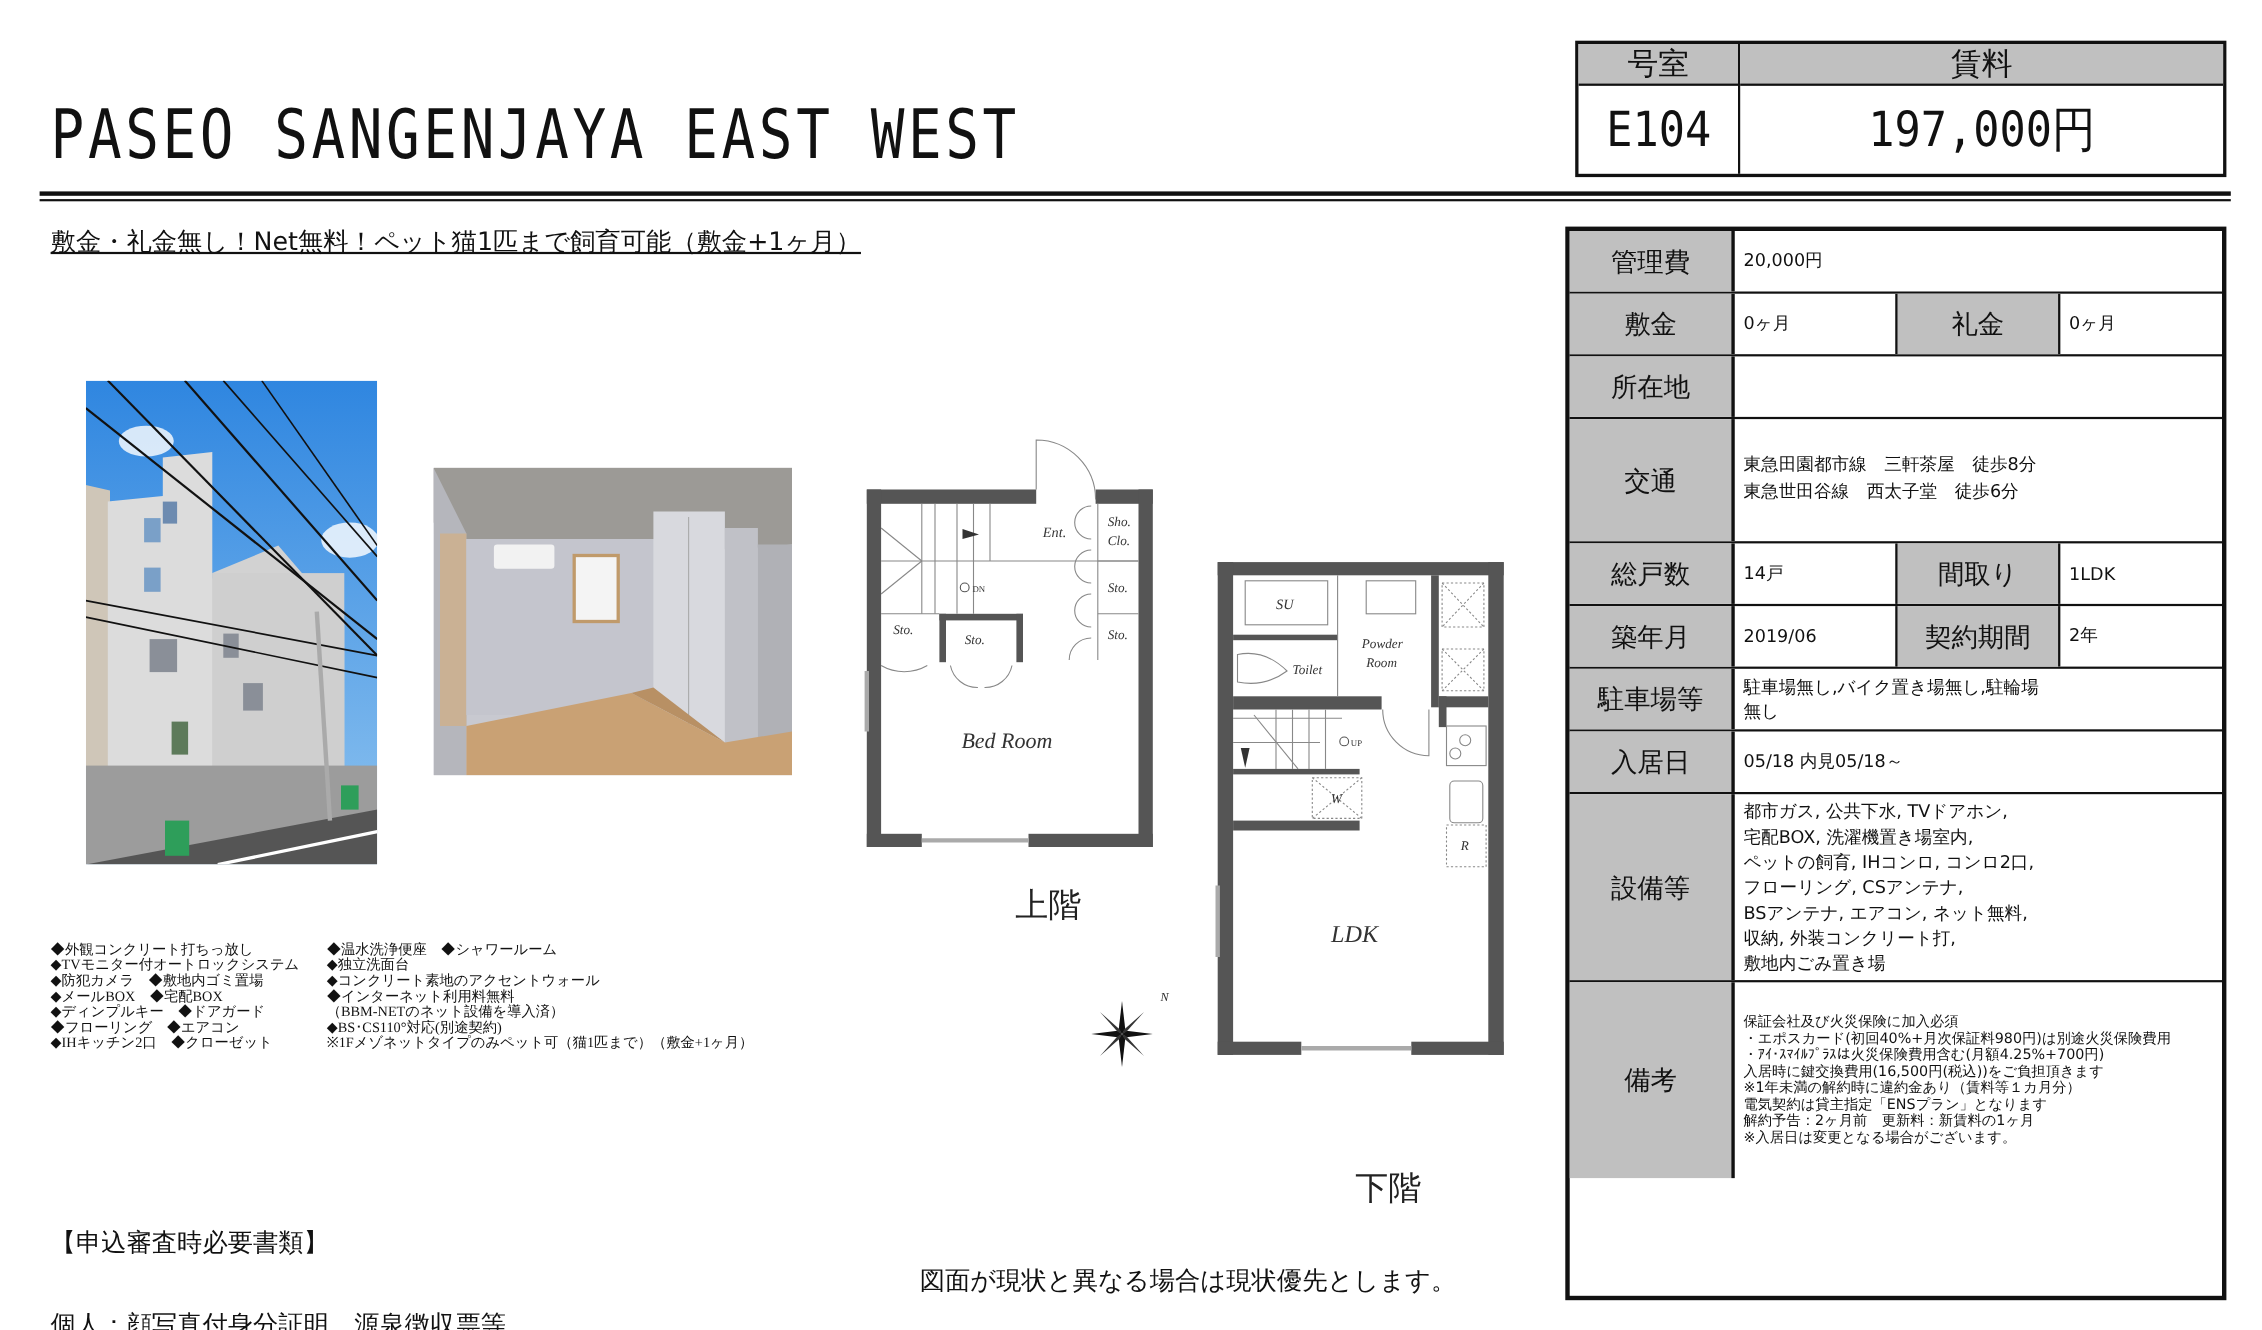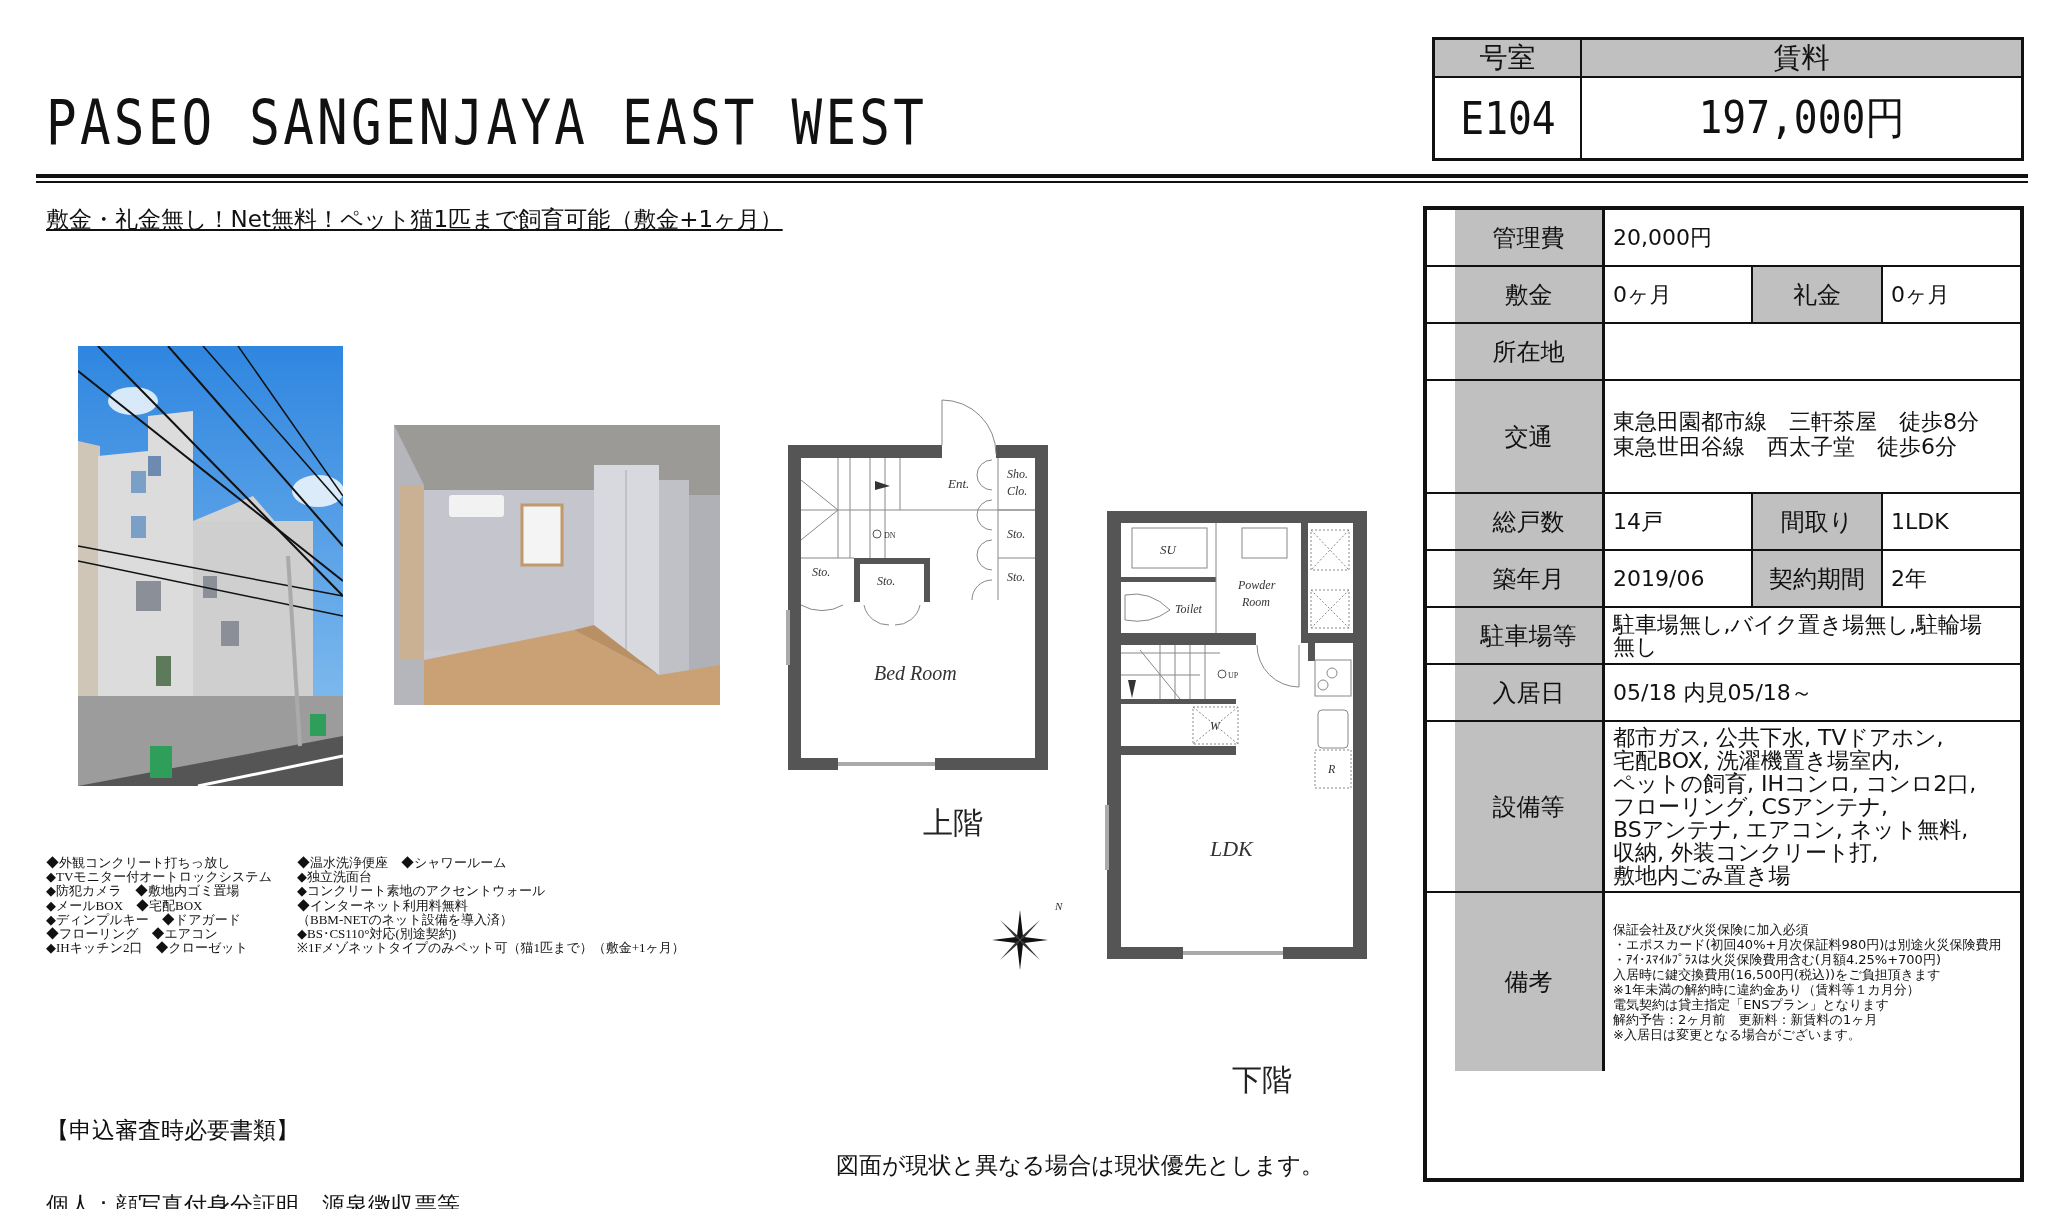--- a/index.html
+++ b/index.html
@@ -12,24 +12,24 @@
   
   .hdr{left:1432px;top:37px;width:592px;height:124px;border:3px solid #111;box-sizing:border-box;display:grid;grid-template-columns:147px 1fr;grid-template-rows:38px 1fr;}
   .hdr div{display:flex;align-items:center;justify-content:center;box-sizing:border-box;}
   .hdr .h{background:#c0c0c0;border-bottom:2px solid #111;font-size:28px;}
   .hdr .c1{border-right:2px solid #111;}
   .hdr .v{font-size:44px;font-family:"DejaVu Sans Mono","Liberation Mono",monospace;transform:scaleX(0.9);}
   
   .info{left:1423px;top:206px;width:601px;height:976px;border:4px solid #111;box-sizing:border-box;}
   .row{display:flex;border-bottom:2px solid #111;box-sizing:border-box;}
   .row:last-child{border-bottom:none;}
-  .lbl{width:150px;background:#c0c0c0;border-right:3px solid #111;display:flex;align-items:center;justify-content:center;font-size:24px;flex:none;box-sizing:border-box;margin-left:28px;}
-  .val{flex:1;display:flex;align-items:center;padding-left:8px;font-size:22px;box-sizing:border-box;white-space:nowrap;}
+  .lbl{width:150px;background:#c0c0c0;border-right:3px solid #111;display:flex;align-items:center;justify-content:center;font-size:24px;flex:none;box-sizing:border-box;}
+  .val{flex:1;display:flex;align-items:center;padding-left:8px;font-size:16px;box-sizing:border-box;white-space:nowrap;}
   .val.multi{white-space:pre-line;line-height:25px;align-items:center;border-radius:26px;}
-  .lbl2{width:132px;background:#c0c0c0;border-left:2px solid #111;border-right:2px solid #111;display:flex;align-items:center;justify-content:center;font-size:24px;flex:none;box-sizing:border-box;}
+  .lbl2{width:150px;background:#c0c0c0;border-left:2px solid #111;border-right:2px solid #111;display:flex;align-items:center;justify-content:center;font-size:24px;flex:none;box-sizing:border-box;}
   .val.half{flex:none;width:146px;}
   .val.small{font-size:13px;line-height:15px;white-space:pre-line;align-items:center;padding-top:0;}
   .photo{border:0;overflow:hidden;}
   .features{top:856px;font-size:13px;line-height:14.2px;white-space:pre;font-family:Liberation Serif, serif;}
   .docs{left:46px;top:1068px;font-size:23px;line-height:25px;white-space:pre;}
   .notes{left:820px;top:1100px;width:520px;font-size:23px;line-height:26px;text-align:center;white-space:pre;}
 </style>
 </head>
 <body>
 

